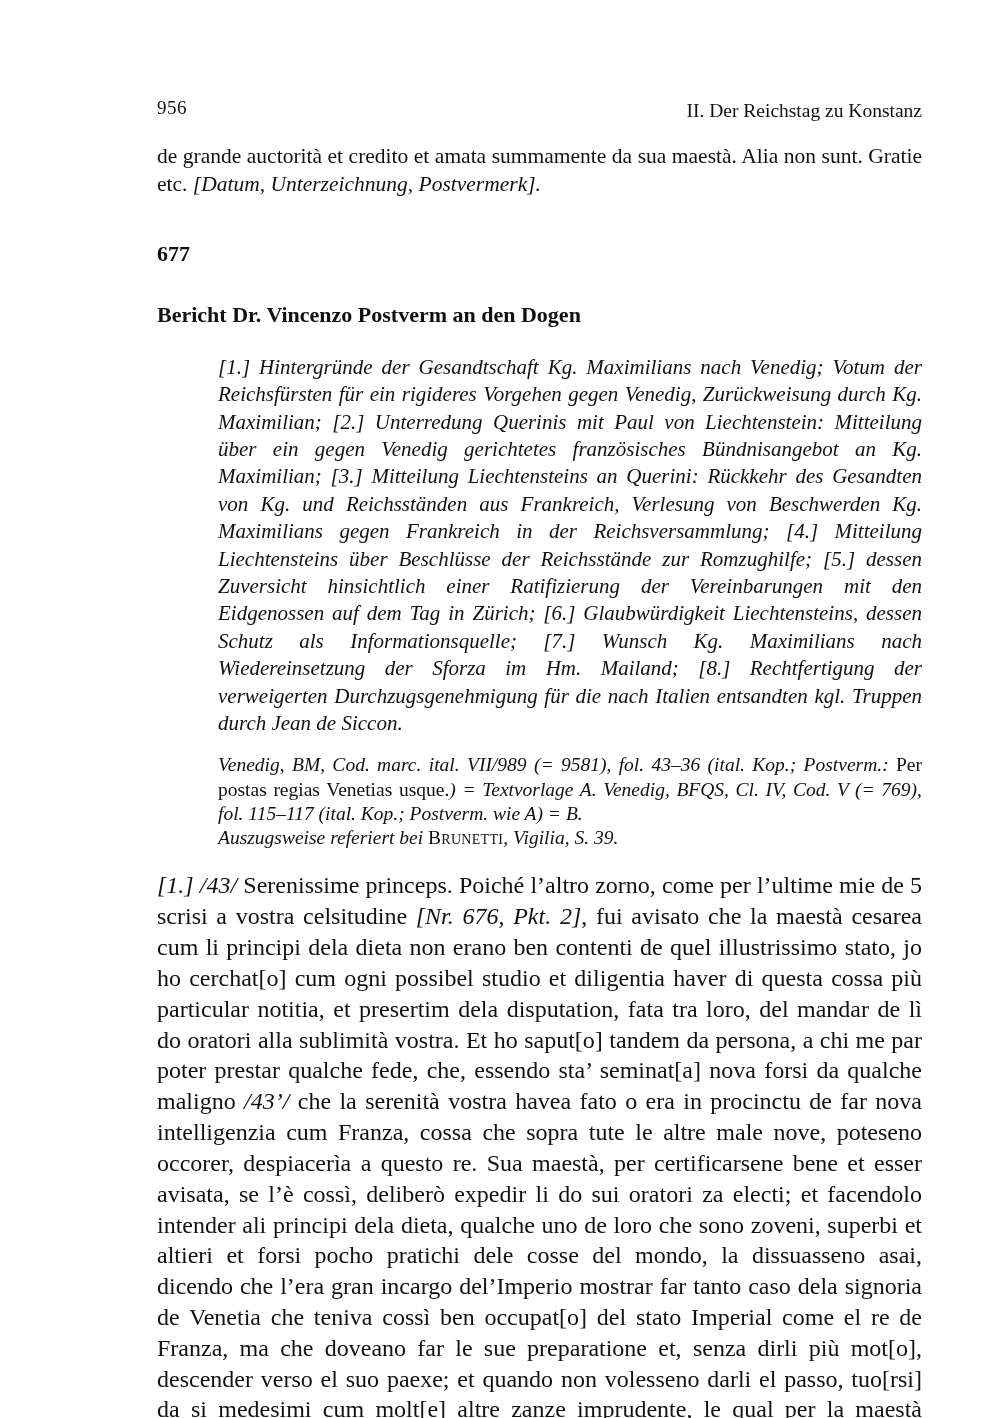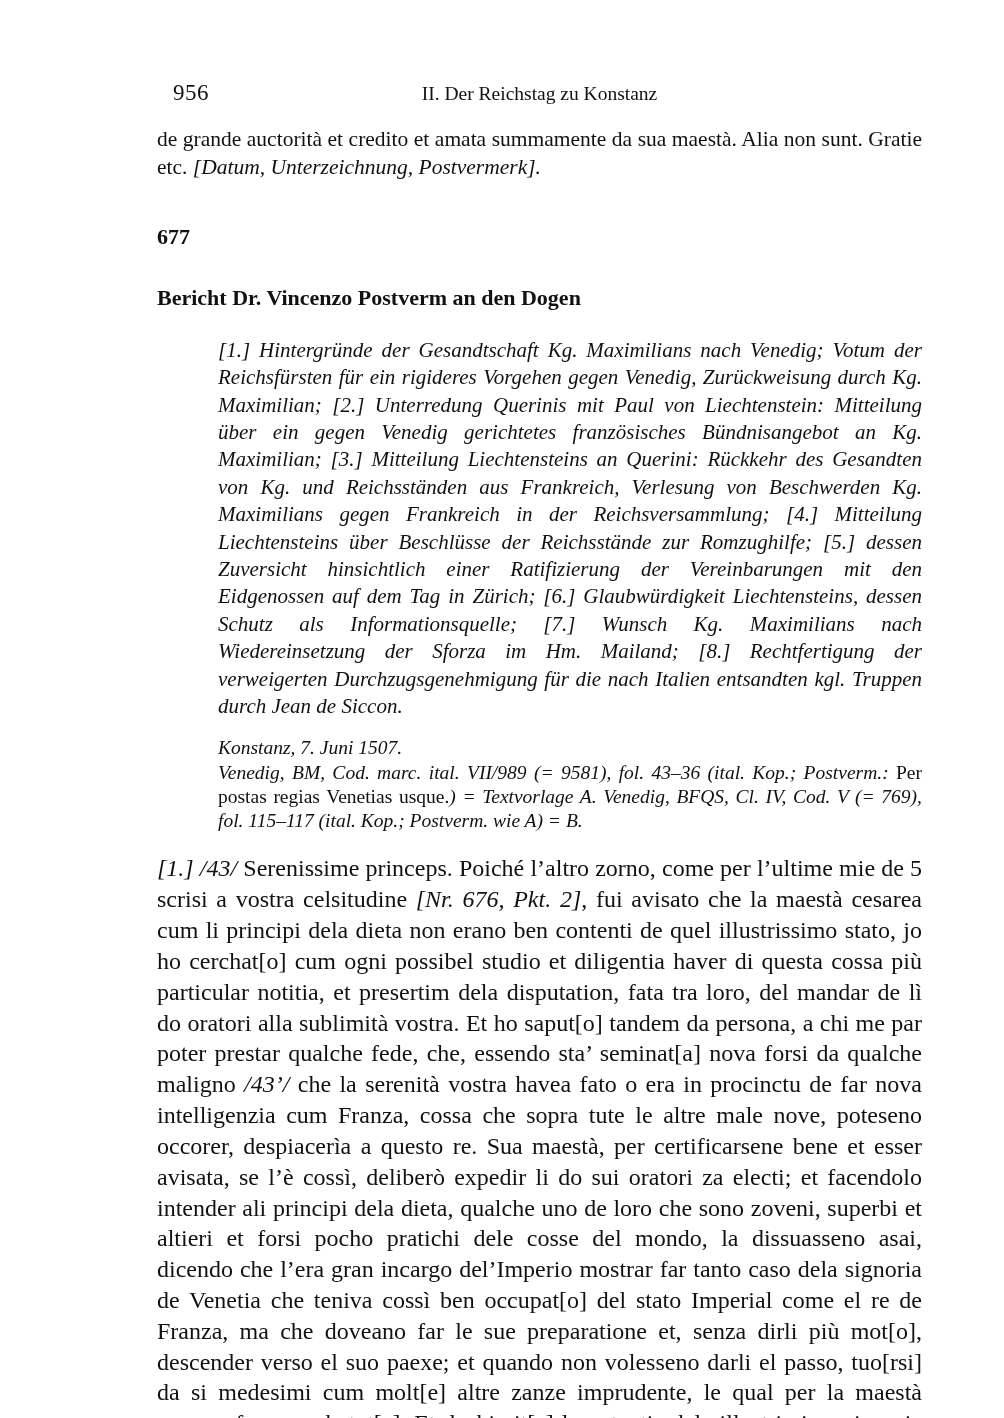--- a/index.html
+++ b/index.html
@@ -22,30 +22,31 @@
   .content {
     width: 765px;
   }
   .page-header {
     position: relative;
     height: 28px;
     margin-bottom: 18px;
   }
   .page-number {
     position: absolute;
-    left: 16px;
+    left: 0;
     top: 0;
-    font-size: 23px;
+    font-size: 19px;
     letter-spacing: 0.5px;
     font-family: Liberation Serif, serif;
   }
   .running-head {
-    text-align: center;
+    text-align: right;
     font-size: 19.5px;
     padding-top: 3px;
+    margin-top: 17px;
   }
   .intro-paragraph {
     font-size: 21.5px;
     line-height: 1.3;
     text-align: justify;
     margin: 14px 0 0 0;
   }
   .entry-heading {
     display: flex;
     margin-top: 42px;
@@ -100,20 +101,20 @@
     <p class="intro-paragraph"><span class="rm">de grande auctorità et credito et amata summamente da sua maestà. Alia non sunt. Gratie etc. </span><span class="it">[Datum, Unterzeichnung, Postvermerk].</span></p>
 
     <div class="entry-heading">
       <span class="entry-number">677</span>
       <span class="entry-title">Bericht Dr. Vincenzo Postverm an den Dogen</span>
     </div>
 
     <p class="entry-summary">[1.] Hintergründe der Gesandtschaft Kg. Maximilians nach Venedig; Votum der Reichsfürsten für ein rigideres Vorgehen gegen Venedig, Zurückweisung durch Kg. Maximilian; [2.] Unterredung Querinis mit Paul von Liechtenstein: Mitteilung über ein gegen Venedig gerichtetes französisches Bündnisangebot an Kg. Maximilian; [3.] Mitteilung Liechtensteins an Querini: Rückkehr des Gesandten von Kg. und Reichsständen aus Frankreich, Verlesung von Beschwerden Kg. Maximilians gegen Frankreich in der Reichsversammlung; [4.] Mitteilung Liechtensteins über Beschlüsse der Reichsstände zur Romzughilfe; [5.] dessen Zuversicht hinsichtlich einer Ratifizierung der Vereinbarungen mit den Eidgenossen auf dem Tag in Zürich; [6.] Glaubwürdigkeit Liechtensteins, dessen Schutz als Informationsquelle; [7.] Wunsch Kg. Maximilians nach Wiedereinsetzung der Sforza im Hm. Mailand; [8.] Rechtfertigung der verweigerten Durchzugsgenehmigung für die nach Italien entsandten kgl. Truppen durch Jean de Siccon.</p>
 
     <div class="meta-block">
-      <div class="meta-dateline">Konstanz, 7. Juni 1507.</div>
       <div class="meta-source"><span class="it">Venedig, BM, Cod. marc. ital. VII/989 (= 9581), fol. 43–36 (ital. Kop.; Postverm.: </span><span class="rm">Per postas regias Venetias usque.</span><span class="it">) = Textvorlage A. Venedig, BFQS, Cl. IV, Cod. V (= 769), fol. 115–117 (ital. Kop.; Postverm. wie A) = B.</span></div>
+      <div class="meta-reference"><span class="it">Auszugsweise referiert bei </span><span class="sc">Brunetti</span><span class="it">, Vigilia, S. 39.</span></div>
     </div>
 
     <p class="body-paragraph"><span class="it">[1.] /43/ </span><span class="rm">Serenissime princeps. Poiché l’altro zorno, come per l’ultime mie de 5 scrisi a vostra celsitudine </span><span class="it">[Nr. 676, Pkt. 2]</span><span class="rm">, fui avisato che la maestà cesarea cum li principi dela dieta non erano ben contenti de quel illustrissimo stato, jo ho cerchat[o] cum ogni possibel studio et diligentia haver di questa cossa più particular notitia, et presertim dela disputation, fata tra loro, del mandar de lì do oratori alla sublimità vostra. Et ho saput[o] tandem da persona, a chi me par poter prestar qualche fede, che, essendo sta’ seminat[a] nova forsi da qualche maligno </span><span class="it">/43’/</span><span class="rm"> che la serenità vostra havea fato o era in procinctu de far nova intelligenzia cum Franza, cossa che sopra tute le altre male nove, poteseno occorer, despiacerìa a questo re. Sua maestà, per certificarsene bene et esser avisata, se l’è cossì, deliberò expedir li do sui oratori za electi; et facendolo intender ali principi dela dieta, qualche uno de loro che sono zoveni, superbi et altieri et forsi pocho pratichi dele cosse del mondo, la dissuasseno asai, dicendo che l’era gran incargo del’Imperio mostrar far tanto caso dela signoria de Venetia che teniva cossì ben occupat[o] del stato Imperial come el re de Franza, ma che doveano far le sue preparatione et, senza dirli più mot[o], descender verso el suo paexe; et quando non volesseno darli el passo, tuo[rsi] da si medesimi cum molt[e] altre zanze imprudente, le qual per la maestà cesarea furono rebatut[e]. Et dechiarit[a] la potentia dela illustrissima signoria vostra, insieme cum le molt[e] comodit[à] del passo, victuarie et bone zent[e] d’arme etiam, s’el bixognasse, et la facilità potrà haver ala impresa sua cum l’amicitia de quel stat[o], concludendo sua maestà che sempre l’era stat[a] d’opinion et desiderio et era più che mai et sarìa finoché</span></p>
 
   </div>
 </div>
 
 </body></html>

